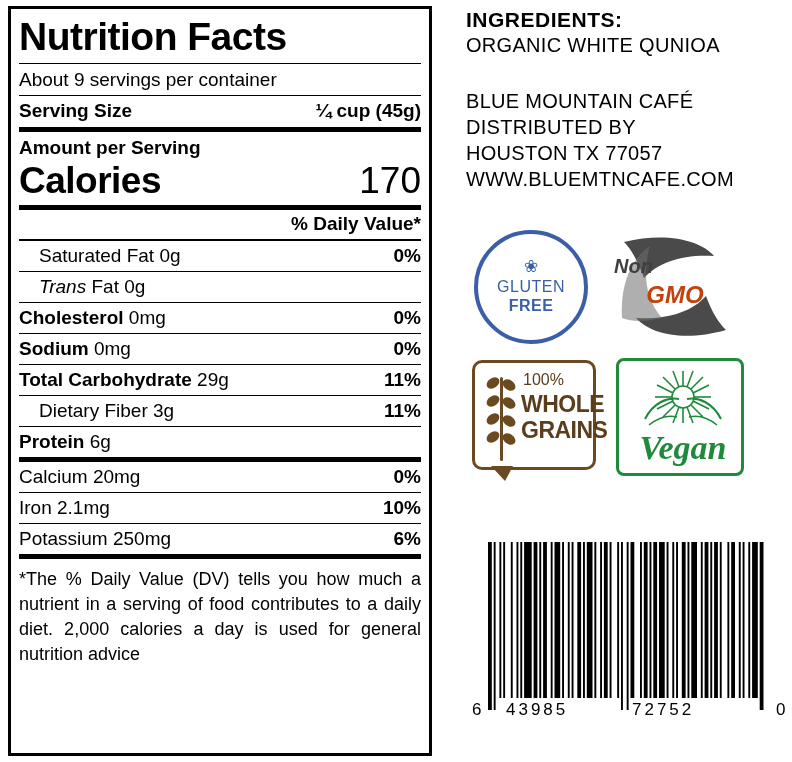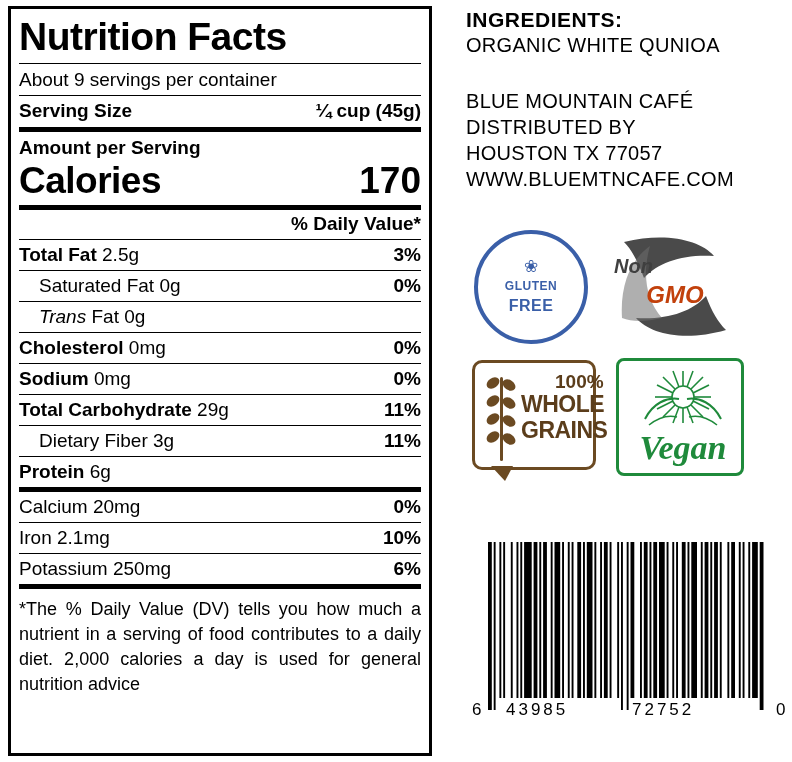--- a/index.html
+++ b/index.html
@@ -79,21 +79,21 @@
     padding: 0 0 3px 0;
   }
   .cal-label {
     font-size: 37px;
     font-weight: bold;
     line-height: 42px;
     letter-spacing: -0.5px;
   }
   .cal-value {
     font-size: 37px;
-    font-weight: bold;
+    font-weight: normal;
     line-height: 42px;
   }
   .dv-head {
     text-align: right;
     font-size: 19px;
     font-weight: bold;
     line-height: 22px;
     padding: 3px 0 4px 0;
   }
   .footnote {
@@ -132,21 +132,21 @@
   
   .gf {
     left: 8px; top: 8px; width: 114px; height: 114px;
     border: 4px solid #3a5fa8;
     border-radius: 50%;
     display: flex; flex-direction: column;
     align-items: center; justify-content: center;
     color: #3a5fa8;
   }
   .gf .wheat { font-size: 17px; line-height: 16px; margin-bottom: 2px; }
-  .gf .t1 { font-size: 12px; font-weight: bold; letter-spacing: 0.5px; line-height: 19px; }
+  .gf .t1 { font-size: 16px; font-weight: normal; letter-spacing: 0.5px; line-height: 19px; }
   .gf .t2 { font-size: 16px; font-weight: bold; letter-spacing: 0.5px; line-height: 19px; }
 
   
   .ngmo {
     left: 148px; top: 4px; width: 122px; height: 122px;
     color: #3f3f3f;
   }
   .ngmo .leafsvg { position: absolute; left: 0; top: 0; }
   .ngmo .ntxt {
     position: absolute; left: 0; top: 28px; width: 122px;
@@ -168,21 +168,21 @@
     border-radius: 10px;
     color: #5b3d1b;
   }
   .wg .tail {
     position: absolute; left: 16px; bottom: -14px;
     width: 0; height: 0;
     border-left: 14px solid transparent;
     border-right: 8px solid transparent;
     border-top: 15px solid #6b4a22;
   }
-  .wg .p100 { position: absolute; left: 48px; top: 8px; font-size: 19px; font-weight: bold; margin-left: 32px; }
+  .wg .p100 { position: absolute; left: 48px; top: 8px; font-size: 16px; font-weight: normal; }
   .wg .whole { position: absolute; left: 46px; top: 28px; font-size: 23px; font-weight: bold; letter-spacing: -0.5px; }
   .wg .grains { position: absolute; left: 46px; top: 54px; font-size: 23px; font-weight: bold; letter-spacing: -0.5px; }
 
   
   .vg {
     left: 150px; top: 136px; width: 128px; height: 118px;
     border: 3px solid #1f8a3b;
     border-radius: 8px;
     color: #1f8a3b;
   }
@@ -235,24 +235,20 @@
 
     <div class="cal-row">
       <span class="cal-label">Calories</span>
       <span class="cal-value">170</span>
     </div>
     <div class="rule-med"></div>
 
     <div class="dv-head">% Daily Value*</div>
     <div class="rule-thin"></div>
 
-    <div class="row">
-      <span class="lbl"><b>Total Fat</b> <span>2.5g</span></span>
-      <span class="val">3%</span>
-    </div>
     <div class="rule-thin"></div>
 
     <div class="row indent">
       <span class="lbl"><span>Saturated Fat</span> <span>0g</span></span>
       <span class="val">0%</span>
     </div>
     <div class="rule-thin"></div>
 
     <div class="row indent">
       <span class="lbl"><i>Trans</i> <span>Fat 0g</span></span>

